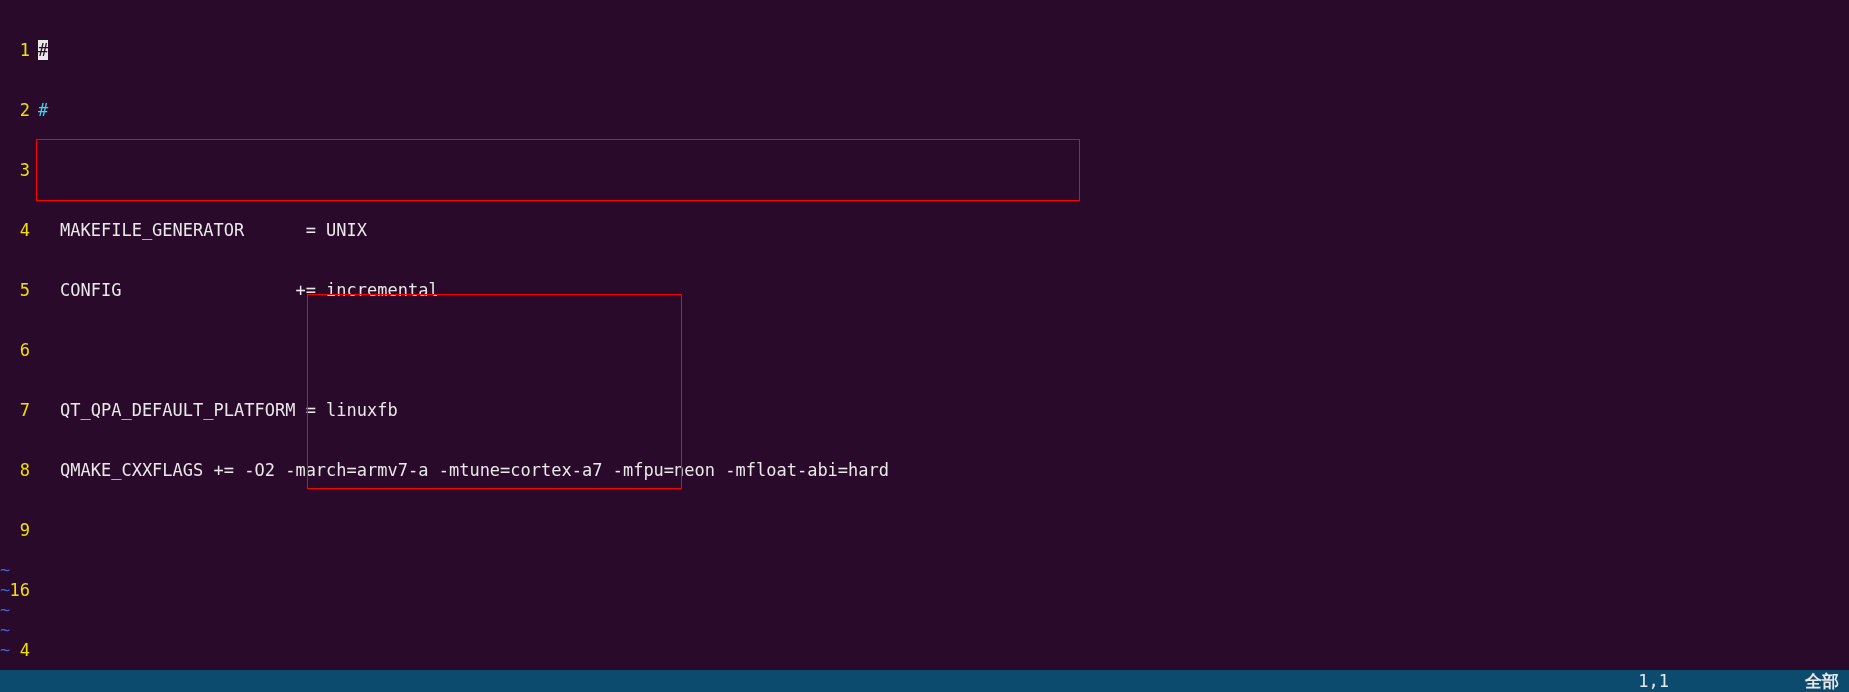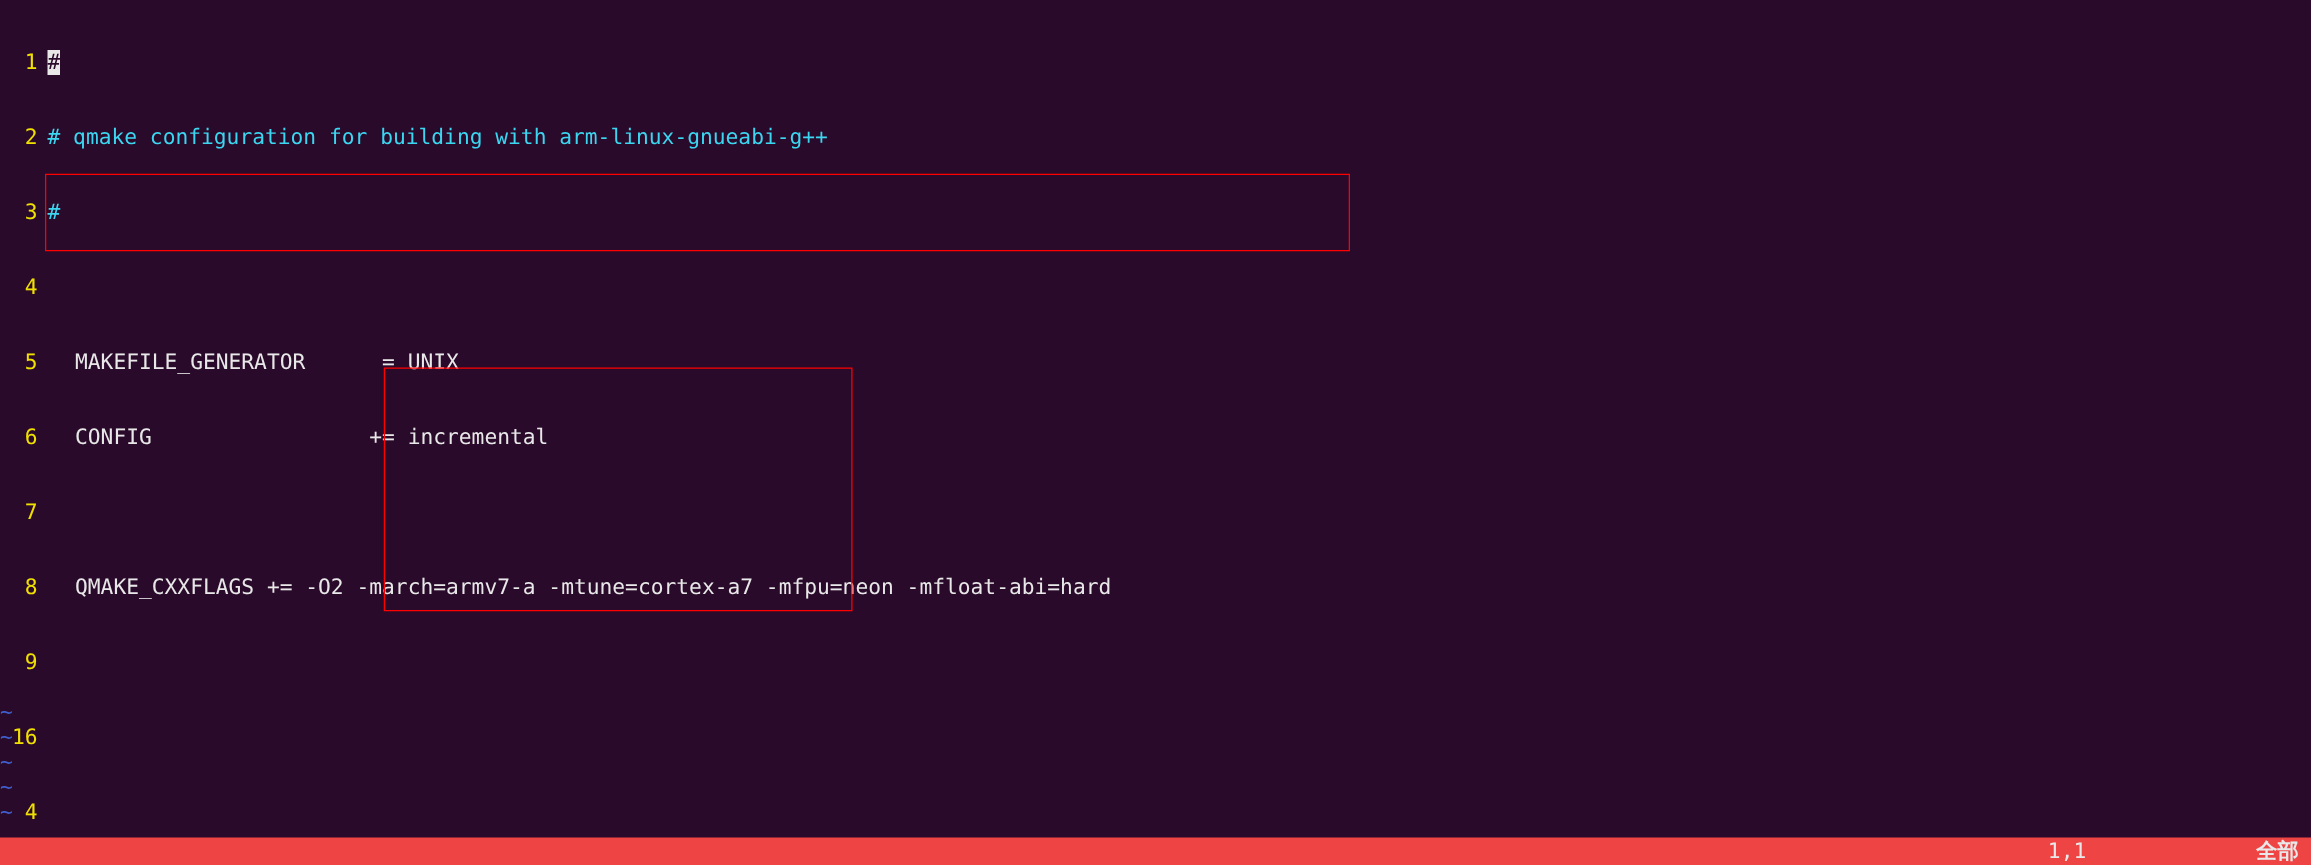--- a/index.html
+++ b/index.html
@@ -57,21 +57,21 @@
     left:307px;
     top:294px;
     width:373px;
     height:193px;
     pointer-events:none;
   }
   .status {
     position:absolute;
     bottom:0; left:0; right:0;
     height:22px;
-    background:#ef4444;
+    background:#0c4a6e;
     color:#e8e8e8;
   }
   .status .pos { position:absolute; right:180px; top:1px; }
   .status .mode { position:absolute; right:10px; top:1px;font-weight:bold; }
 </style>
 </head>
 <body>
 
 <div class="editor">
 
@@ -101,26 +101,26 @@
     
     
     
     
     
     
   </div>
 
   <div class="code">
     <div class="ln"><span class="cursor-hash">#</span></div>
-    <div class="ln cmt"># qmake configuration for building with arm-linux-gnueabi-g++</div>
     <div class="ln cmt">#</div>
     <div class="ln txt"></div>
     <div class="ln txt">MAKEFILE_GENERATOR      = UNIX</div>
     <div class="ln txt">CONFIG                 += incremental</div>
     <div class="ln txt"></div>
+    <div class="ln txt">QT_QPA_DEFAULT_PLATFORM = linuxfb</div>
     <div class="ln txt">QMAKE_CXXFLAGS += -O2 -march=armv7-a -mtune=cortex-a7 -mfpu=neon -mfloat-abi=hard</div>
     
     
     
     
     
     
     
     
     

